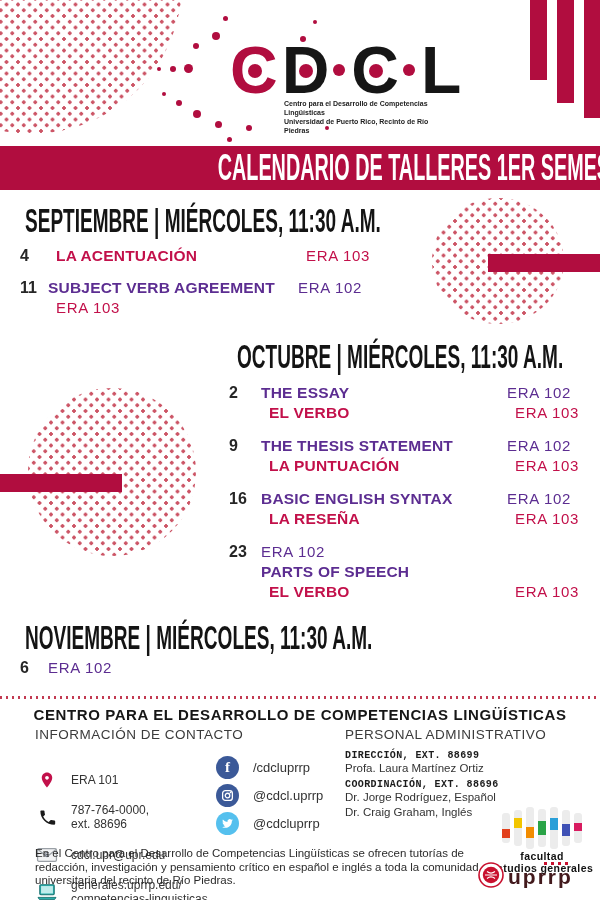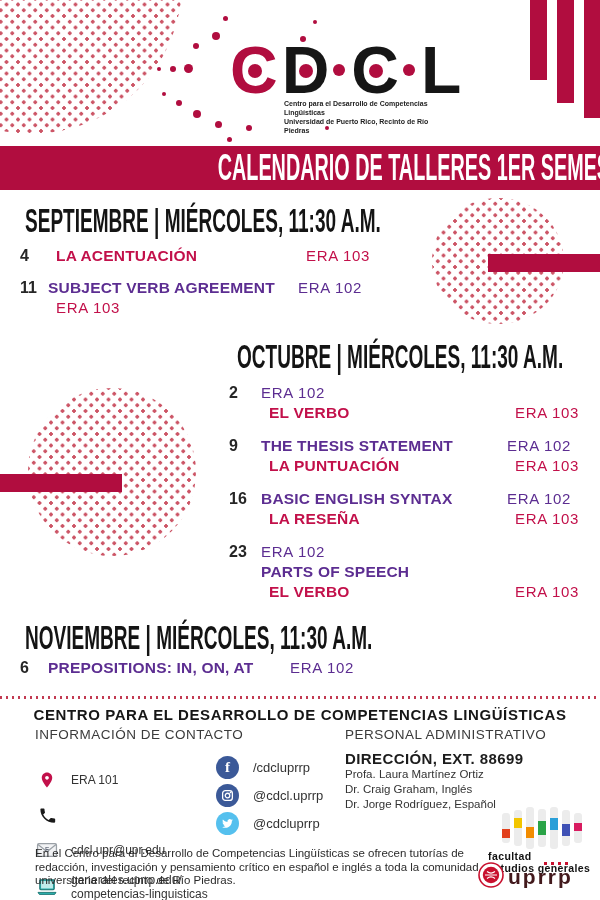--- a/index.html
+++ b/index.html
@@ -76,27 +76,27 @@
   .c-text { font-size:12px; color:#333; line-height:1.2; }
   .social { position:absolute; left:216px; top:756px; display:flex; flex-direction:column; gap:5px; }
   .s-item { display:flex; align-items:center; gap:14px; }
   .s-circle { width:23px; height:23px; border-radius:50%; display:flex;
     align-items:center; justify-content:center; color:#fff; }
   .s-fb, .s-ig { background:var(--fb); }
   .s-tw { background:var(--tw); }
   .s-fb span { font-weight:bold; font-size:15px; font-family:"Liberation Serif", serif; }
   .s-handle { font-size:13px; color:#333; }
   .admin { position:absolute; left:345px; top:750px; width:215px; }
-  .a-title { font-weight:bold; font-size:15px; letter-spacing:.4px; color:#1c1c1c; margin-top:3px; }
+  .a-title { font-weight:bold; font-size:10px; letter-spacing:.4px; color:#1c1c1c; margin-top:3px;font-family:Liberation Mono, monospace; }
   .a-person { font-size:11.5px; color:#333; line-height:1.32; }
   .desc { position:absolute; left:35px; top:847px; width:448px;
     font-size:11.5px; line-height:13.5px; color:#2b2b2b; }
 
   
-  .facultad { position:absolute; left:488px; top:806px; width:108px; }
+  .facultad { position:absolute; left:488px; top:806px; width:108px; text-align:center; }
   .fac-bars { display:flex; align-items:center; justify-content:center; gap:4px; height:44px; }
   .fac-bar { width:8px; background:#ececec; border-radius:3px; position:relative; overflow:hidden; }
   .fac-band { position:absolute; left:0; width:100%; }
   .fac-text { font-weight:bold; font-size:10.5px; color:#111; letter-spacing:.4px; line-height:12px; }
   .uprrp { position:absolute; left:478px; top:862px; display:flex; align-items:center; gap:4px; }
   .u-word { font-weight:bold; font-size:21px; letter-spacing:2px; color:#42191c; line-height:1; }
   .u-marks { position:absolute; left:36px; top:-4px; display:flex; gap:4px; }
   .u-marks i { width:3px; height:3px; background:#C8102E; display:block; }
 </style>
 </head>
@@ -177,20 +177,21 @@
   </div>
 
   <h2 class="mh mh-oct">
     <span class="cond">OCTUBRE | MIÉRCOLES, 11:30 A.M.</span>
   </h2>
   <div class="rows rows-oct">
     <div class="row">
       <div class="day">2</div>
       <div>
         <div class="line en">
+          <span class="title">THE ESSAY</span>
           <span class="room">ERA 102</span>
         </div>
         <div class="line es">
           <span class="title">EL VERBO</span>
           <span class="room">ERA 103</span>
         </div>
       </div>
     </div>
     <div class="row">
       <div class="day">9</div>
@@ -236,21 +237,20 @@
   </div>
 
   <h2 class="mh mh-nov">
     <span class="cond">NOVIEMBRE | MIÉRCOLES, 11:30 A.M.</span>
   </h2>
   <div class="rows rows-nov">
     <div class="row">
       <div class="day">6</div>
       <div>
         <div class="line en">
-          <span class="title">PREPOSITIONS: IN, ON, AT</span>
           <span class="room">ERA 102</span>
         </div>
       </div>
     </div>
   </div>
 
   <div class="divider"></div>
   <div class="f-heading">CENTRO PARA EL DESARROLLO DE COMPETENCIAS LINGÜÍSTICAS</div>
   <div class="col-heading ch-admin">PERSONAL ADMINISTRATIVO</div>
   <div class="col-heading ch-contact">INFORMACIÓN DE CONTACTO</div>
@@ -262,20 +262,24 @@
             <path fill="#C2104A" d="M12 2C8.1 2 5 5.1 5 9c0 5.2 7 13 7 13s7-7.8 7-13c0-3.9-3.1-7-7-7zm0 9.5c-1.4 0-2.5-1.1-2.5-2.5S10.6 6.5 12 6.5s2.5 1.1 2.5 2.5-1.1 2.5-2.5 2.5z"></path>
           </svg>
       </span>
       <span class="c-text">ERA 101</span>
     </div>
     <div class="c-item">
       <span class="c-icon">
         <svg width="19" height="19" viewBox="0 0 24 24">
             <path fill="#1a1a1a" d="M6.6 10.8c1.5 3 3.9 5.4 6.9 6.9l2.3-2.3c.3-.3.7-.4 1.1-.2 1.2.4 2.5.6 3.8.6.6 0 1 .4 1 1V20c0 .6-.4 1-1 1C10.6 21 3 13.4 3 4c0-.6.4-1 1-1h3.2c.6 0 1 .4 1 1 0 1.3.2 2.6.6 3.8.1.4 0 .8-.2 1.1l-2.3 2.3z"></path>
           </svg>
+      </span>
+      <span class="c-text">
+        <span style="display:block">787-764-0000,</span>
+        <span style="display:block">ext. 88696</span>
       </span>
     </div>
     <div class="c-item">
       <span class="c-icon">
         <svg width="22" height="18" viewBox="0 0 24 20">
             <rect x="1.5" y="3" width="21" height="14" rx="1.5" fill="#f2f3f5" stroke="#9aa0a6" stroke-width="1.4"></rect>
             <path d="M2 4l10 8L22 4" fill="none" stroke="#9aa0a6" stroke-width="1.4"></path>
             <text x="12" y="12.5" font-size="7" font-family="Liberation Sans, sans-serif" fill="#6b7280" text-anchor="middle" font-weight="bold">E</text>
           </svg>
       </span>
@@ -319,22 +323,23 @@
             <path fill="#fff" d="M22 5.9c-.7.3-1.5.5-2.3.6.8-.5 1.5-1.3 1.8-2.2-.8.5-1.7.8-2.6 1A4.1 4.1 0 0 0 11.9 9 11.6 11.6 0 0 1 3.4 4.7a4.1 4.1 0 0 0 1.3 5.5c-.7 0-1.3-.2-1.9-.5 0 2 1.4 3.7 3.3 4.1-.6.2-1.2.2-1.8.1.5 1.6 2 2.8 3.8 2.8A8.2 8.2 0 0 1 2 18.4 11.6 11.6 0 0 0 8.3 20c7.5 0 11.7-6.3 11.7-11.7v-.5c.8-.6 1.5-1.3 2-2z"></path>
           </svg>
       </span>
       <span class="s-handle">@cdcluprrp</span>
     </div>
   </div>
 
   <div class="admin">
     <div class="a-title" style="margin-top:0">DIRECCIÓN, EXT. 88699</div>
     <div class="a-person">Profa. Laura Martínez Ortiz</div>
+    <div class="a-title">COORDINACIÓN, EXT. 88696</div>
+    <div class="a-person">Dr. Jorge Rodríguez, Español</div>
     <div class="a-person">Dr. Craig Graham, Inglés</div>
-    <div class="a-person">Dr. Jorge Rodríguez, Español</div>
   </div>
 
   <div class="desc">En el Centro para el Desarrollo de Competencias Lingüísticas se ofrecen tutorías de redacción, investigación y pensamiento crítico en español e inglés a toda la comunidad universitaria del recinto de Río Piedras.</div>
 
   <div class="facultad">
     <div class="fac-bars">
       <span class="fac-bar" style="height:30px">
           <span class="fac-band" style="top:16px;height:9px;background:#e2401c"></span>
         </span>
       <span class="fac-bar" style="height:36px">

